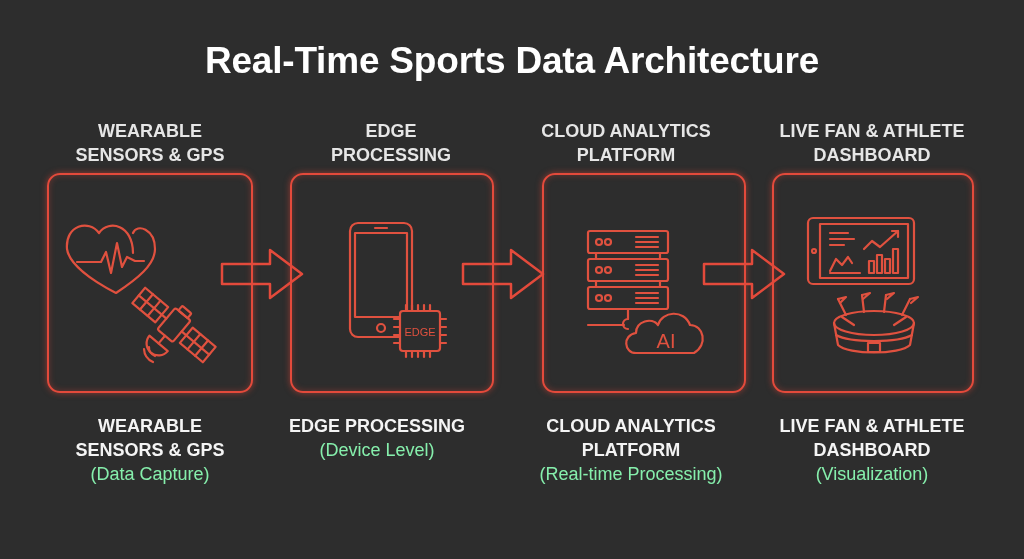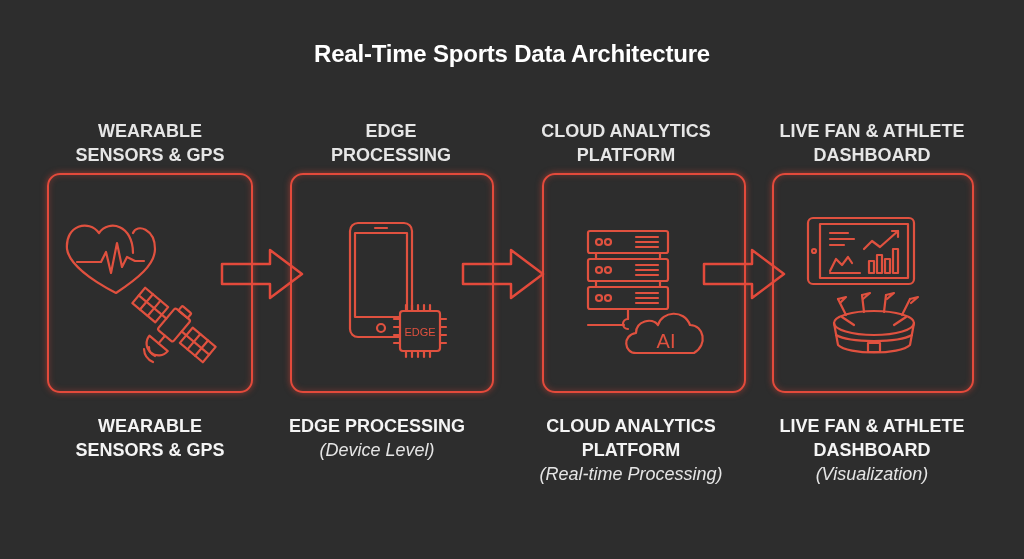--- a/index.html
+++ b/index.html
@@ -14,21 +14,21 @@
       overflow: hidden;
       font-family: "Liberation Sans", "DejaVu Sans", sans-serif;
       color: #f2f2f2;
     }
     .title {
       position: absolute;
       left: 0;
       top: 40px;
       width: 1024px;
       text-align: center;
-      font-size: 24px;
+      font-size: 37px;
       font-weight: bold;
       color: #ffffff;
       letter-spacing: -0.2px;
     }
     .top-label {
       position: absolute;
       top: 119px;
       width: 260px;
       text-align: center;
       font-size: 18px;
@@ -71,22 +71,21 @@
       color: #f4f4f4;
     }
     .bottom-label .b {
       display: block;
       font-weight: bold;
       text-transform: uppercase;
     }
     .bottom-label .sub {
       display: block;
       font-weight: normal;
-      color: #e5e5e5;
-      font-style: italic;
+      color: #86efac;
     }
     svg .st {
       fill: none;
       stroke: #e0513f;
       stroke-width: 2.2;
       stroke-linecap: round;
       stroke-linejoin: round;
     }
     svg text.icon-text {
       fill: #e0513f;
@@ -256,20 +255,21 @@
       <path class="st" d="M136 124 L144 122 L137 128"></path>
       <line class="st" x1="68" y1="142" x2="80" y2="150"></line>
       <line class="st" x1="132" y1="142" x2="120" y2="150"></line>
     </g>
   </svg>
 </div>
 
 <div class="bottom-label" style="left:20px;">
   <span class="b">WEARABLE</span>
   <span class="b">SENSORS &amp; GPS</span>
+  <span class="sub">(Data Capture)</span>
 </div>
 <div class="bottom-label" style="left:247px;">
   <span class="b">EDGE PROCESSING</span>
   <span class="sub">(Device Level)</span>
 </div>
 <div class="bottom-label" style="left:501px;">
   <span class="b">CLOUD ANALYTICS</span>
   <span class="b">PLATFORM</span>
   <span class="sub">(Real-time Processing)</span>
 </div>

